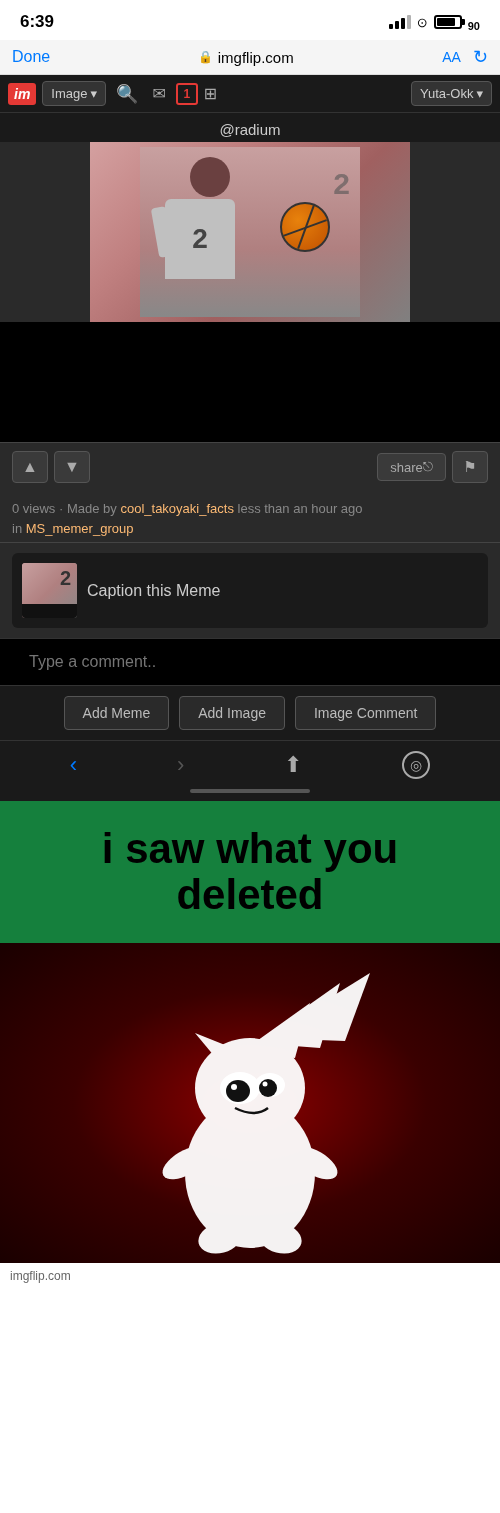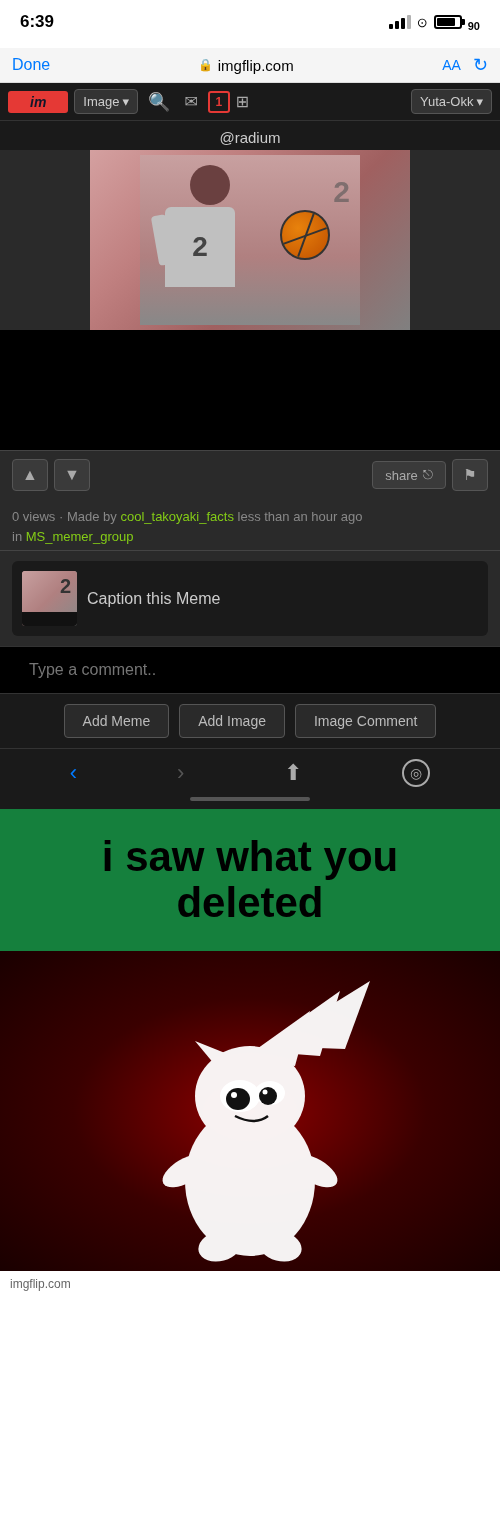--- a/index.html
+++ b/index.html
@@ -48,21 +48,20 @@
     .battery-fill { background: #000; height: 100%; width: 85%; border-radius: 1px; }
 
     
     .browser-bar {
       background: #f5f5f5;
       padding: 6px 12px;
       display: flex;
       align-items: center;
       justify-content: space-between;
       border-bottom: 1px solid #ddd;
-      margin-top: 8px;
     }
     .browser-done { color: #007aff; font-size: 16px; font-weight: 400; }
     .browser-url {
       display: flex;
       align-items: center;
       gap: 4px;
       font-size: 15px;
       color: #000;
       font-weight: 500;
     }
@@ -75,24 +74,24 @@
     .nav-bar {
       background: #1a1a1a;
       display: flex;
       align-items: center;
       padding: 6px 8px;
       gap: 6px;
       border-bottom: 1px solid #333;
     }
     .logo-im {
       background: #e53935;
-      color: #0f172a;
+      color: #ffffff;
       font-size: 14px;
       font-weight: 900;
-      padding: 3px 22px;
+      padding: 3px 6px;
       border-radius: 3px;
       font-style: italic;
     }
     .create-btn {
       background: #333;
       color: #ccc;
       border: 1px solid #555;
       border-radius: 4px;
       padding: 4px 8px;
       font-size: 13px;
@@ -189,21 +188,20 @@
     .spacer { flex: 1; }
     .share-btn {
       background: #3a3a3a;
       border: 1px solid #555;
       color: #aaa;
       padding: 5px 12px;
       border-radius: 4px;
       font-size: 13px;
       display: flex;
       align-items: center;
-      gap: 5px;
       cursor: pointer;
     }
     .flag-btn {
       background: #3a3a3a;
       border: 1px solid #555;
       color: #aaa;
       width: 36px;
       height: 32px;
       border-radius: 4px;
       display: flex;
@@ -214,21 +212,21 @@
     }
 
     
     .meta-info {
       background: #2a2a2a;
       padding: 8px 12px 4px;
       color: #888;
       font-size: 13px;
       line-height: 1.5;
     }
-    .meta-link { color: #84cc16; text-decoration: none; }
+    .meta-link { color: #fdba74; text-decoration: none; }
 
     
     .tags-area {
       background: #2a2a2a;
       padding: 6px 12px 10px;
     }
     .tag {
       display: inline-block;
       border: 1px solid #c080c0;
       color: #c080c0;

